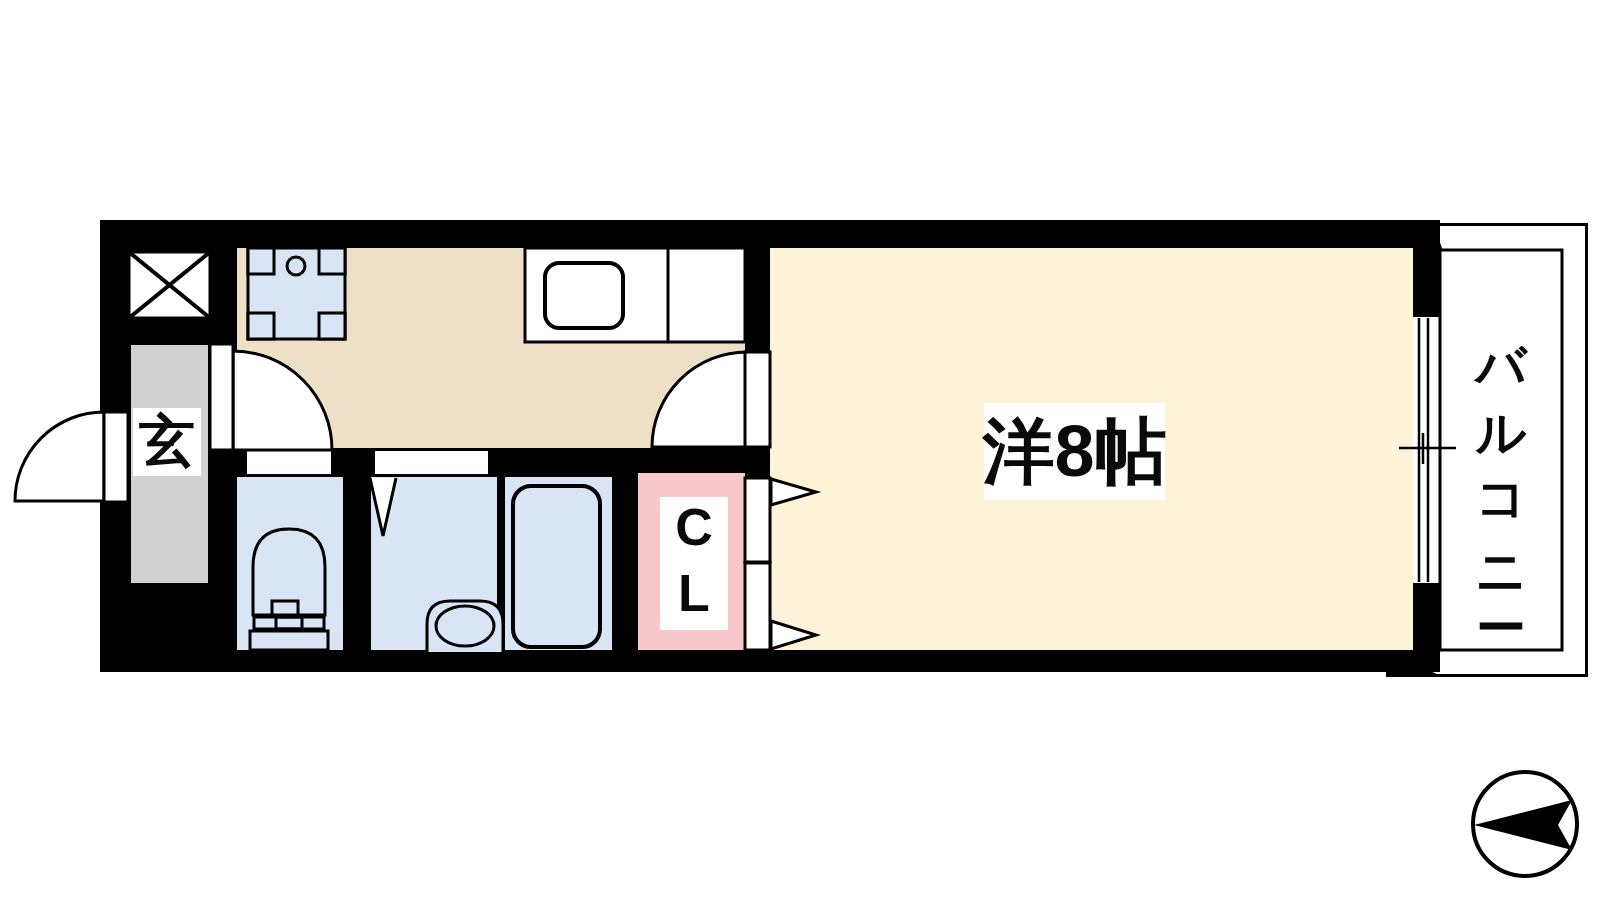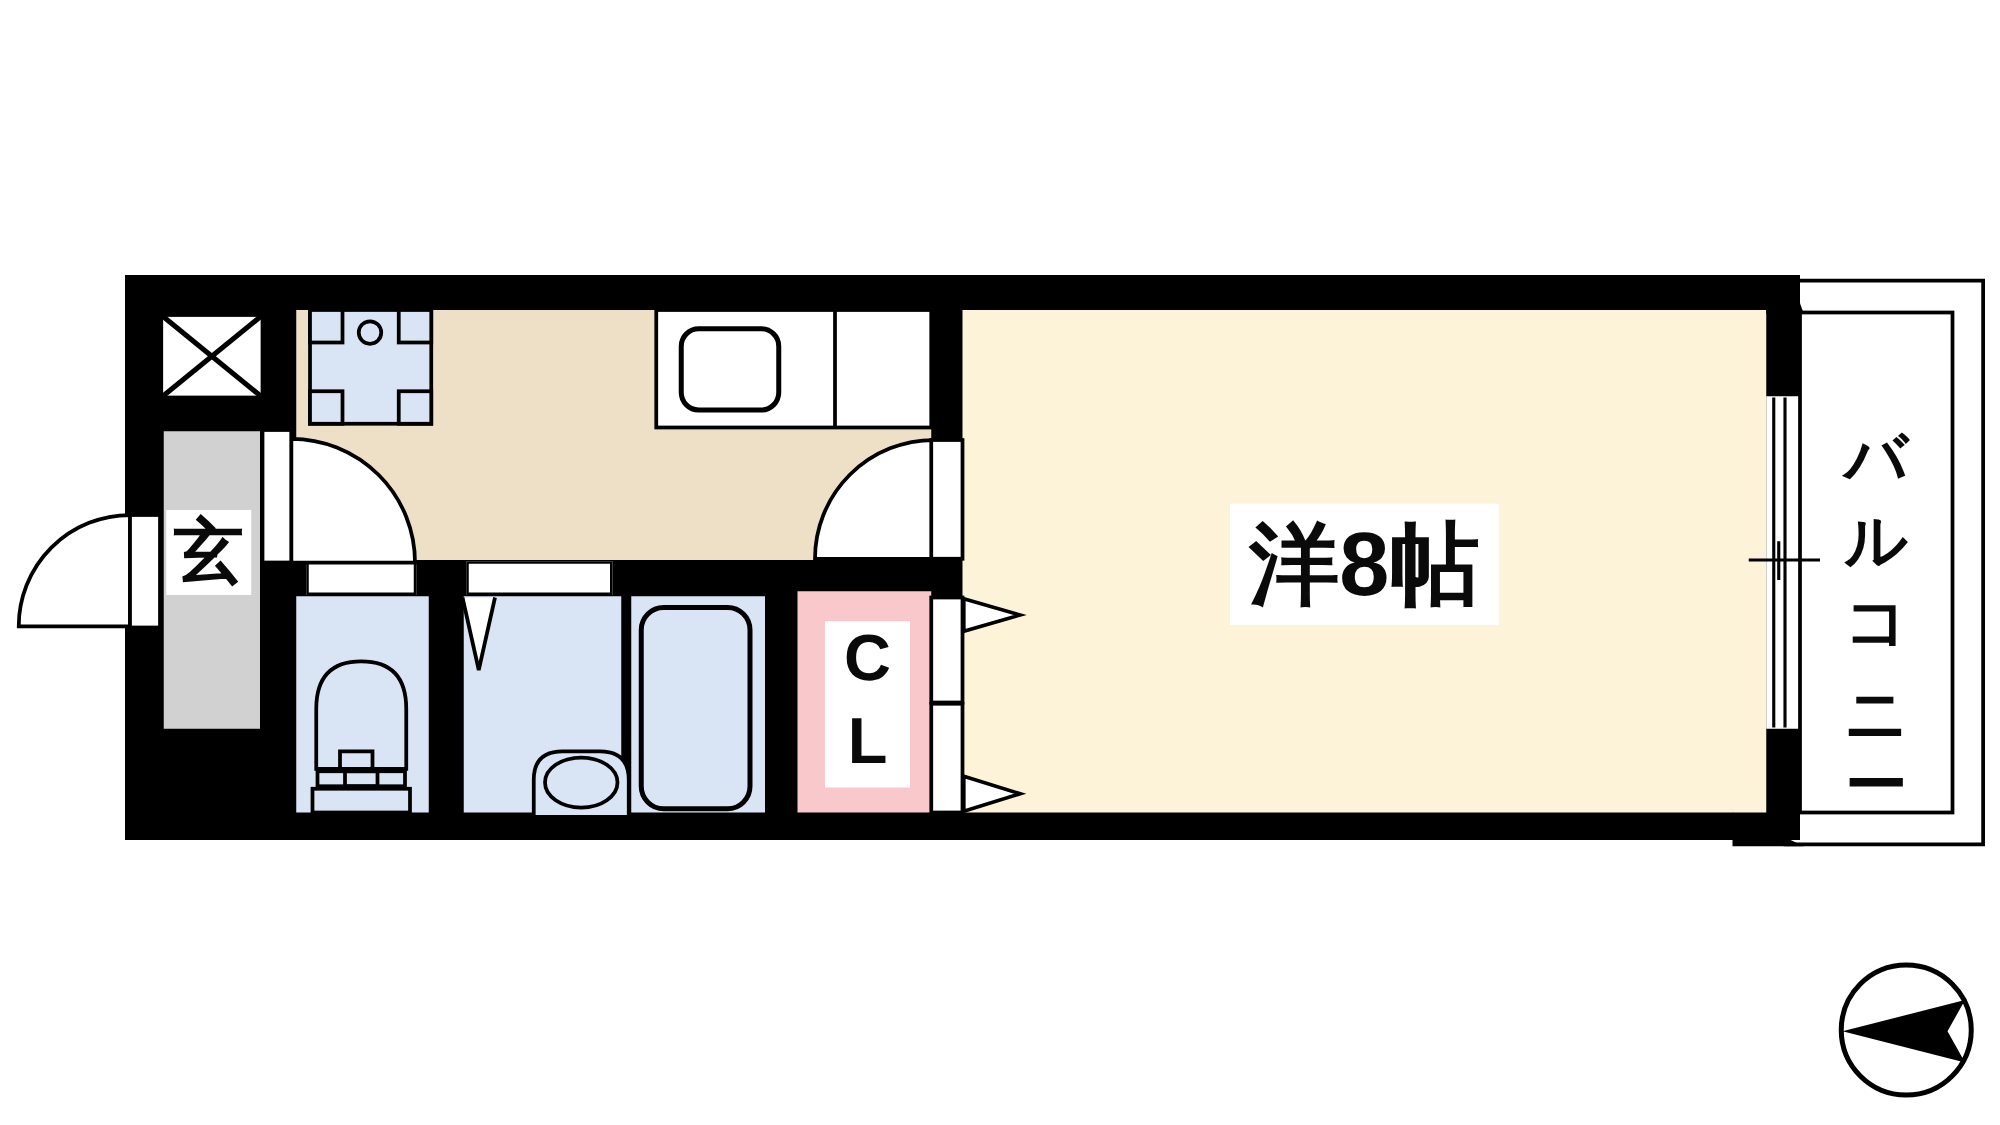--- a/index.html
+++ b/index.html
@@ -116,21 +116,21 @@
   </svg>
 
   <div class="label-box" style="left:133px;top:408px;width:68px;height:68px;font-size:56px;">
     <span>玄</span>
   </div>
 
   <div class="label-box" style="left:660px;top:497px;width:68px;height:133px;font-size:52px;">
     <span class="vtext" style="letter-spacing:8px;">CL</span>
   </div>
 
-  <div class="label-box" style="left:984px;top:403px;width:215px;height:97px;font-size:72px;white-space:nowrap;">
+  <div class="label-box" style="left:984px;top:403px;width:181px;height:97px;font-size:72px;white-space:nowrap;">
     <span>洋8帖</span>
   </div>
 
   <div class="label-box" style="left:1450px;top:268px;width:104px;height:390px;background:transparent;font-size:50px;">
     <span class="vtext" style="letter-spacing:16px;">バルコニー</span>
   </div>
 
 </div>
 
 </body></html>

